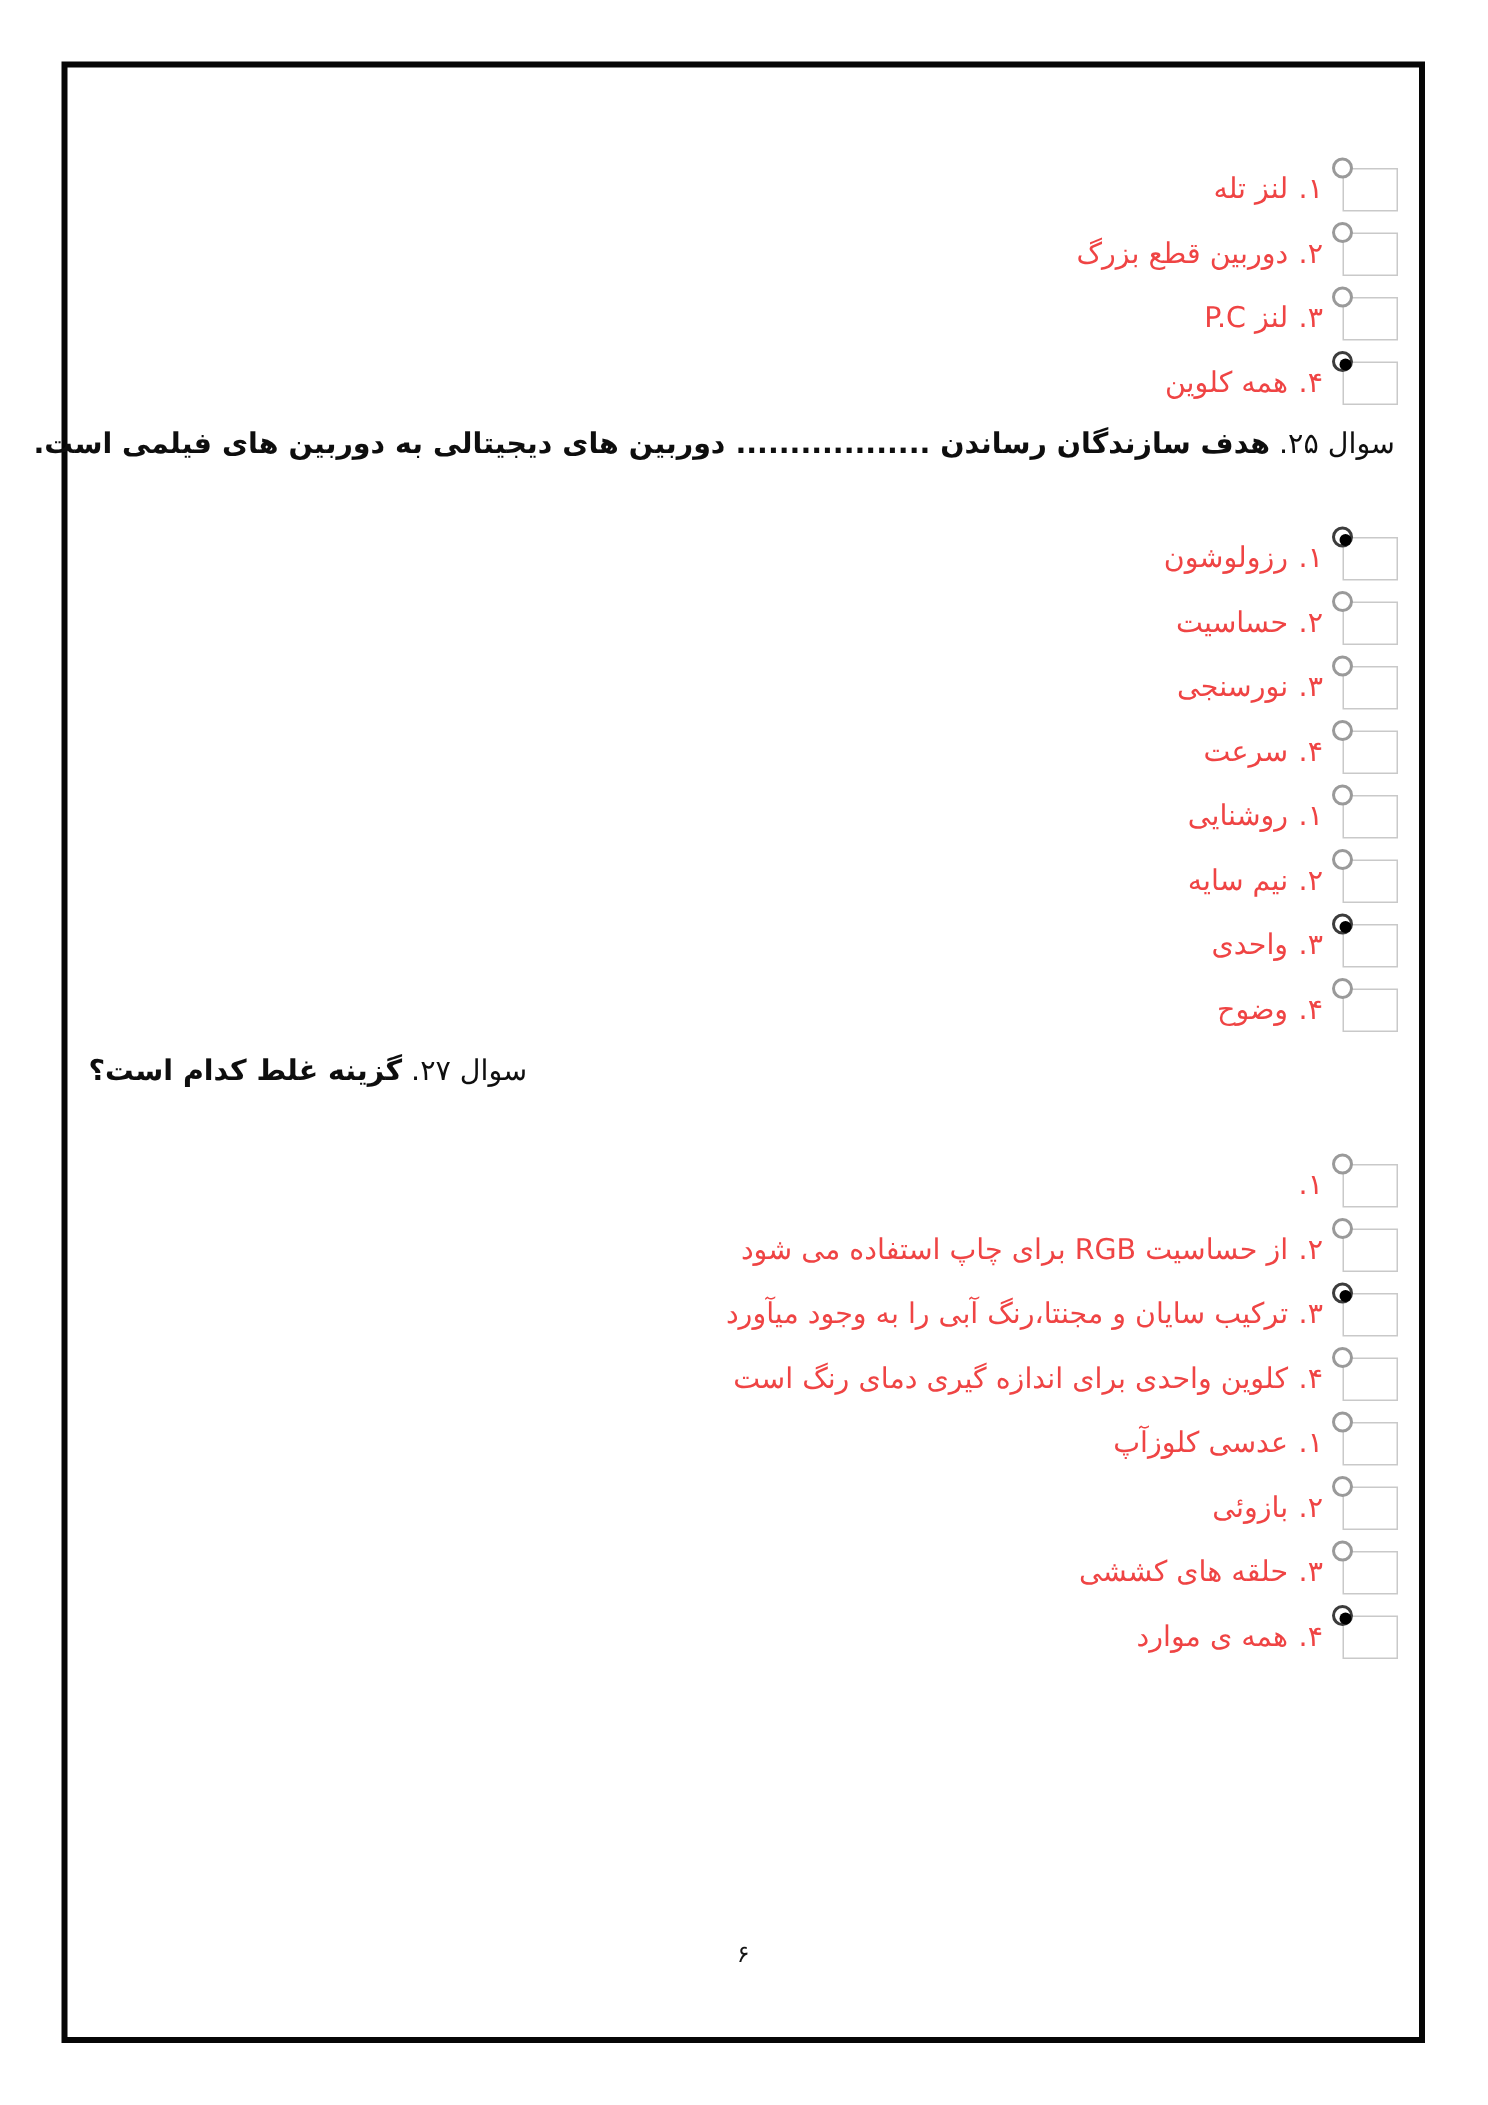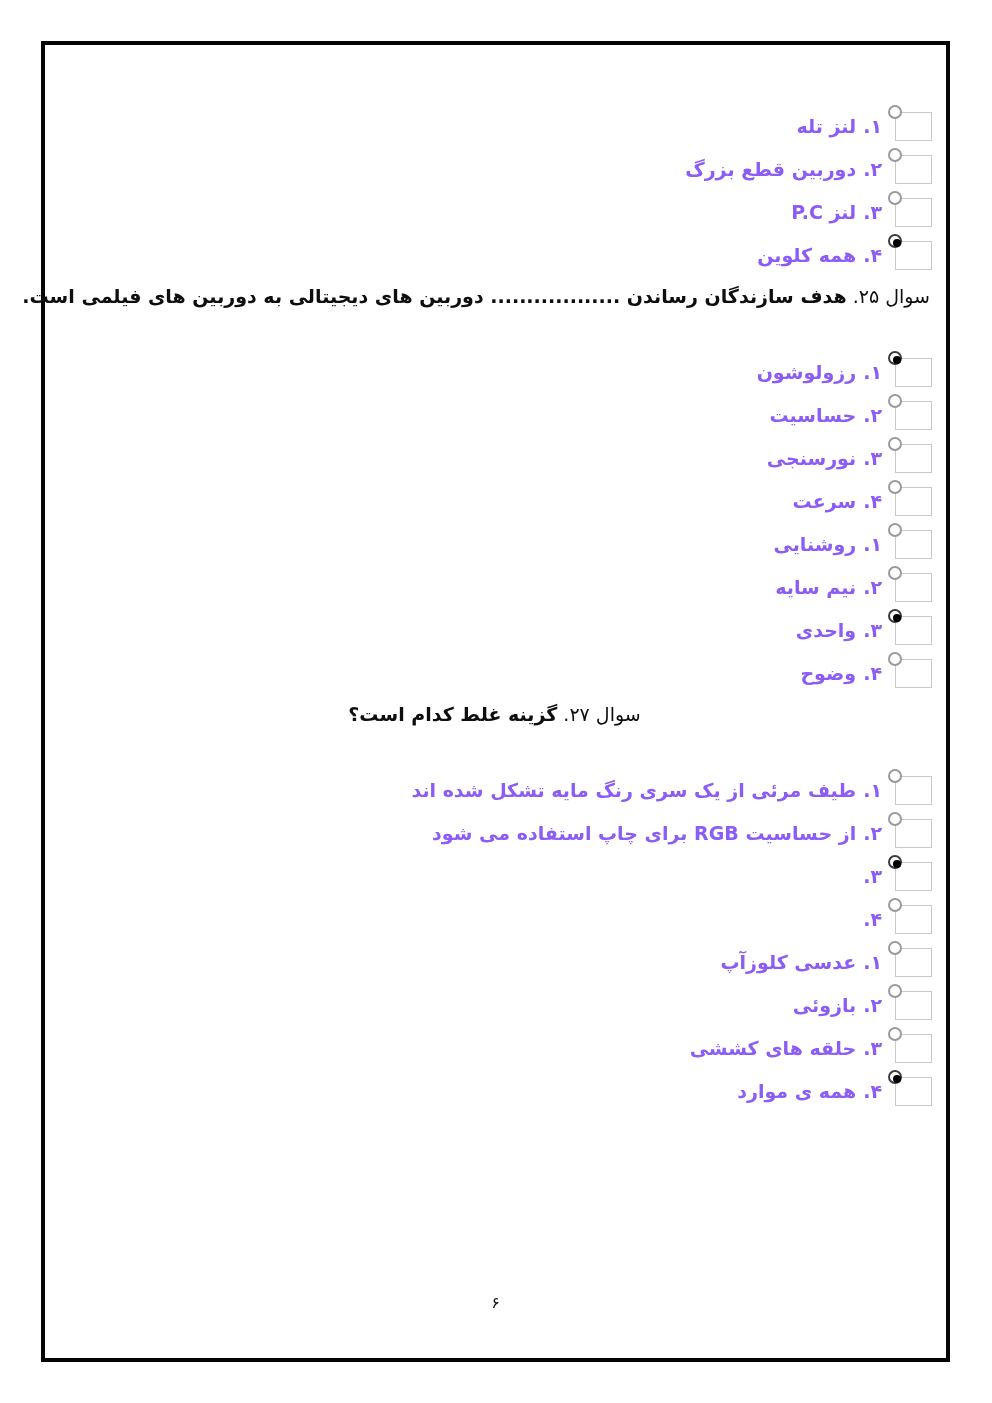--- a/index.html
+++ b/index.html
@@ -19,21 +19,21 @@
   .frame {
     position: absolute;
     left: 41px; top: 41px;
     width: 909px; height: 1321px;
     border: 4px solid #060606;
     padding: 66px 14px 0 14px;
     direction: rtl;
   }
   .question-line {
     direction: rtl;
-    text-align: center;
+    text-align: left;
     font-size: 19px;
     line-height: 26px;
     color: #0e0e0e;
     margin: 4px 2px 48px 0;
     white-space: nowrap;
   }
   .q-prefix { font-weight: 400; }
   .q-body   { font-weight: 700; }
   .options { direction: rtl; }
   .option-row {
@@ -67,23 +67,22 @@
     content: "";
     position: absolute;
     left: 3px; top: 3px;
     width: 8px; height: 8px;
     background: #000000;
     border-radius: 50%;
   }
   .opt-num, .opt-label {
     font-size: 19px;
     line-height: 28px;
-    color: #8b5cf6;
+    color: #ef4444;
     white-space: nowrap;
-    font-weight: bold;
   }
   .page-number {
     position: absolute;
     left: 0; right: 0;
     bottom: 46px;
     text-align: center;
     font-size: 16px;
     color: #141414;
   }
 </style>
@@ -193,40 +192,41 @@
     <div class="question-line">
       <span class="q-prefix">سوال ۲۷.</span>
       <span class="q-body">گزینه غلط کدام است؟</span>
     </div>
     <div class="options">
       <div class="option-row">
         <span class="radio-box">
             <span class="radio-circle"></span>
           </span>
         <span class="opt-num">۱.</span>
-        <span class="opt-label">طیف مرئی از یک سری رنگ مایه تشکل شده اند</span>
       </div>
       <div class="option-row">
         <span class="radio-box">
             <span class="radio-circle"></span>
           </span>
         <span class="opt-num">۲.</span>
         <span class="opt-label">از حساسیت RGB برای چاپ استفاده می شود</span>
       </div>
       <div class="option-row">
         <span class="radio-box checked">
             <span class="radio-circle"></span>
           </span>
         <span class="opt-num">۳.</span>
-      </div>
-      <div class="option-row">
-        <span class="radio-box">
-            <span class="radio-circle"></span>
-          </span>
-        <span class="opt-num">۴.</span>
+        <span class="opt-label">ترکیب سایان و مجنتا،رنگ آبی را به وجود میآورد</span>
+      </div>
+      <div class="option-row">
+        <span class="radio-box">
+            <span class="radio-circle"></span>
+          </span>
+        <span class="opt-num">۴.</span>
+        <span class="opt-label">کلوین واحدی برای اندازه گیری دمای رنگ است</span>
       </div>
     </div>
 
     <div class="options">
       <div class="option-row">
         <span class="radio-box">
             <span class="radio-circle"></span>
           </span>
         <span class="opt-num">۱.</span>
         <span class="opt-label">عدسی کلوزآپ</span>

